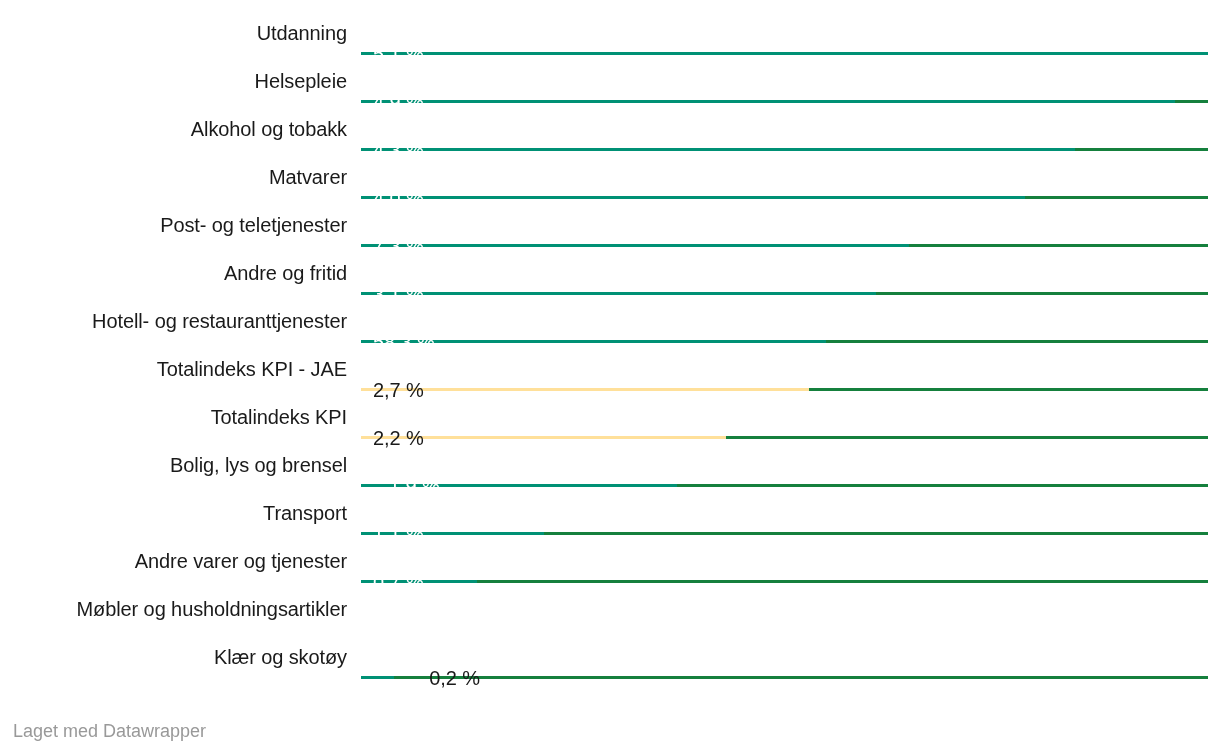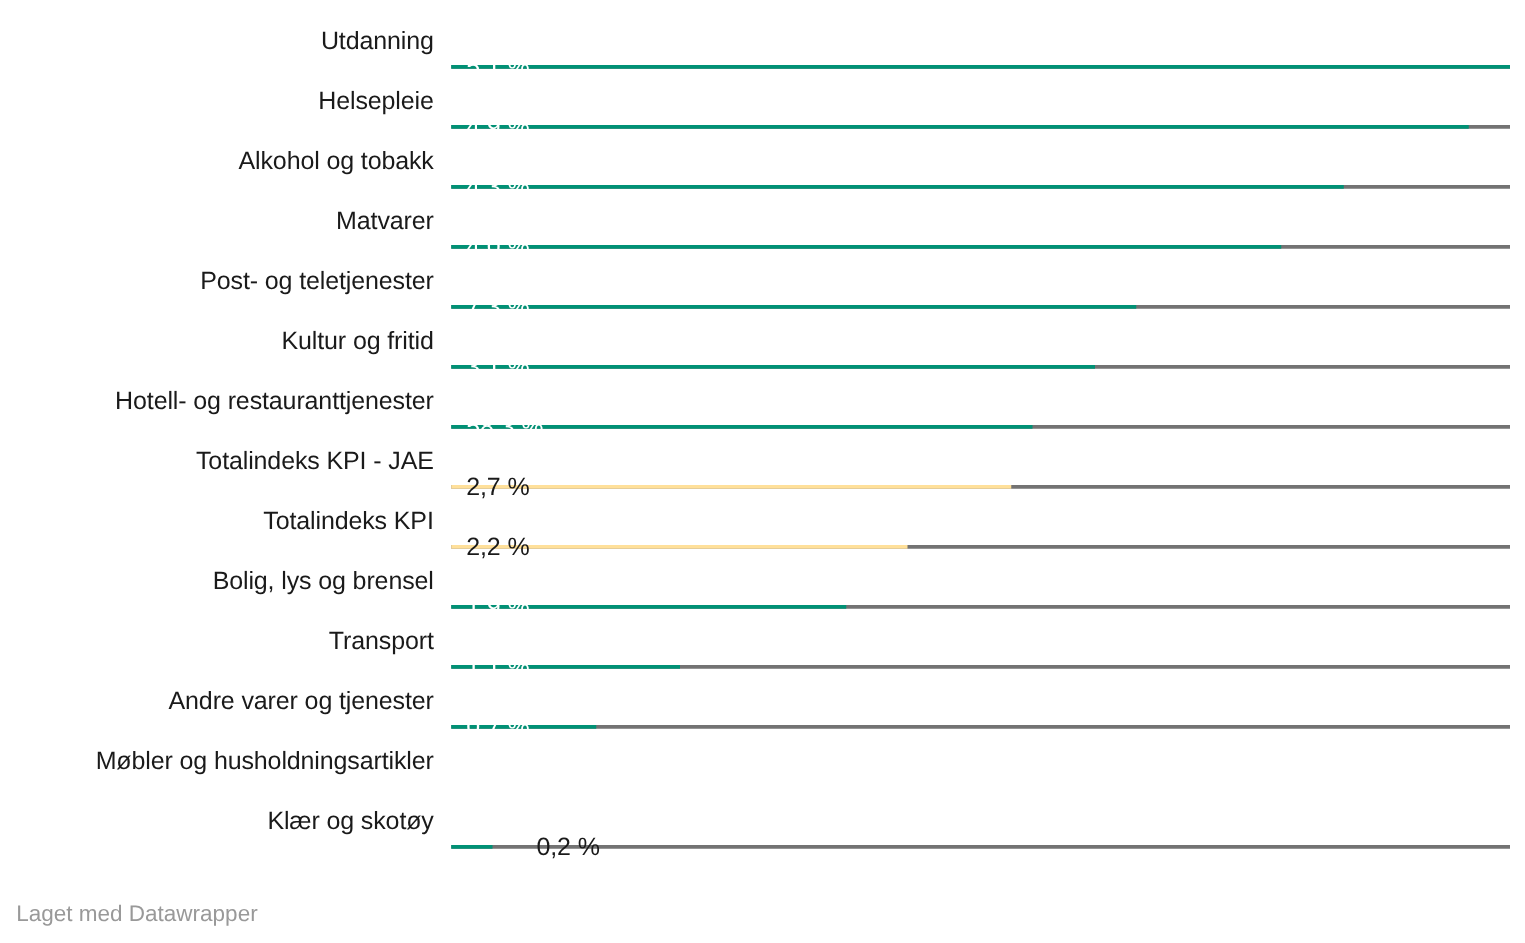--- a/index.html
+++ b/index.html
@@ -46,21 +46,21 @@
     line-height: 22px;
     color: #1a1a1a;
     white-space: nowrap;
     letter-spacing: -0.1px;
   }
   .row-track {
     position: relative;
     margin-left: 14px;
     width: 847px;
     flex: 0 0 847px;
-    background: #737373;
+    background: #15803d;
     overflow: visible;
     margin-top: 42px;
   }
   .row-bar {
     position: absolute;
     left: 0;
     top: 0;
     bottom: 0;
     background: #009175;
   }
@@ -133,21 +133,21 @@
         </div>
       </div>
       <div class="row">
         <div class="row-label">Post- og teletjenester</div>
         <div class="row-track">
           <div class="row-bar" style="width: 548.059px;"></div>
           <div class="bar-value" style="left: 0px;">7,3 %</div>
         </div>
       </div>
       <div class="row">
-        <div class="row-label">Kultur og fritid</div>
+        <div class="row-label">Andre og fritid</div>
         <div class="row-track">
           <div class="row-bar" style="width: 514.843px;"></div>
           <div class="bar-value" style="left: 0px;">3,1 %</div>
         </div>
       </div>
       <div class="row">
         <div class="row-label">Hotell- og restauranttjenester</div>
         <div class="row-track">
           <div class="row-bar" style="width: 465.02px;"></div>
           <div class="bar-value" style="left: 0px;">58,3 %</div>
@@ -164,21 +164,21 @@
         <div class="row-label">Totalindeks KPI</div>
         <div class="row-track">
           <div class="row-bar highlight" style="width: 365.373px;"></div>
           <div class="bar-value dark" style="left: 0px;">2,2 %</div>
         </div>
       </div>
       <div class="row">
         <div class="row-label">Bolig, lys og brensel</div>
         <div class="row-track">
           <div class="row-bar" style="width: 315.549px;"></div>
-          <div class="bar-value" style="left: 0px;">1,9 %</div>
+          <div class="bar-value" style="left: 16px;">1,9 %</div>
         </div>
       </div>
       <div class="row">
         <div class="row-label">Transport</div>
         <div class="row-track">
           <div class="row-bar" style="width: 182.686px;"></div>
           <div class="bar-value" style="left: 0px;">1,1 %</div>
         </div>
       </div>
       <div class="row">

